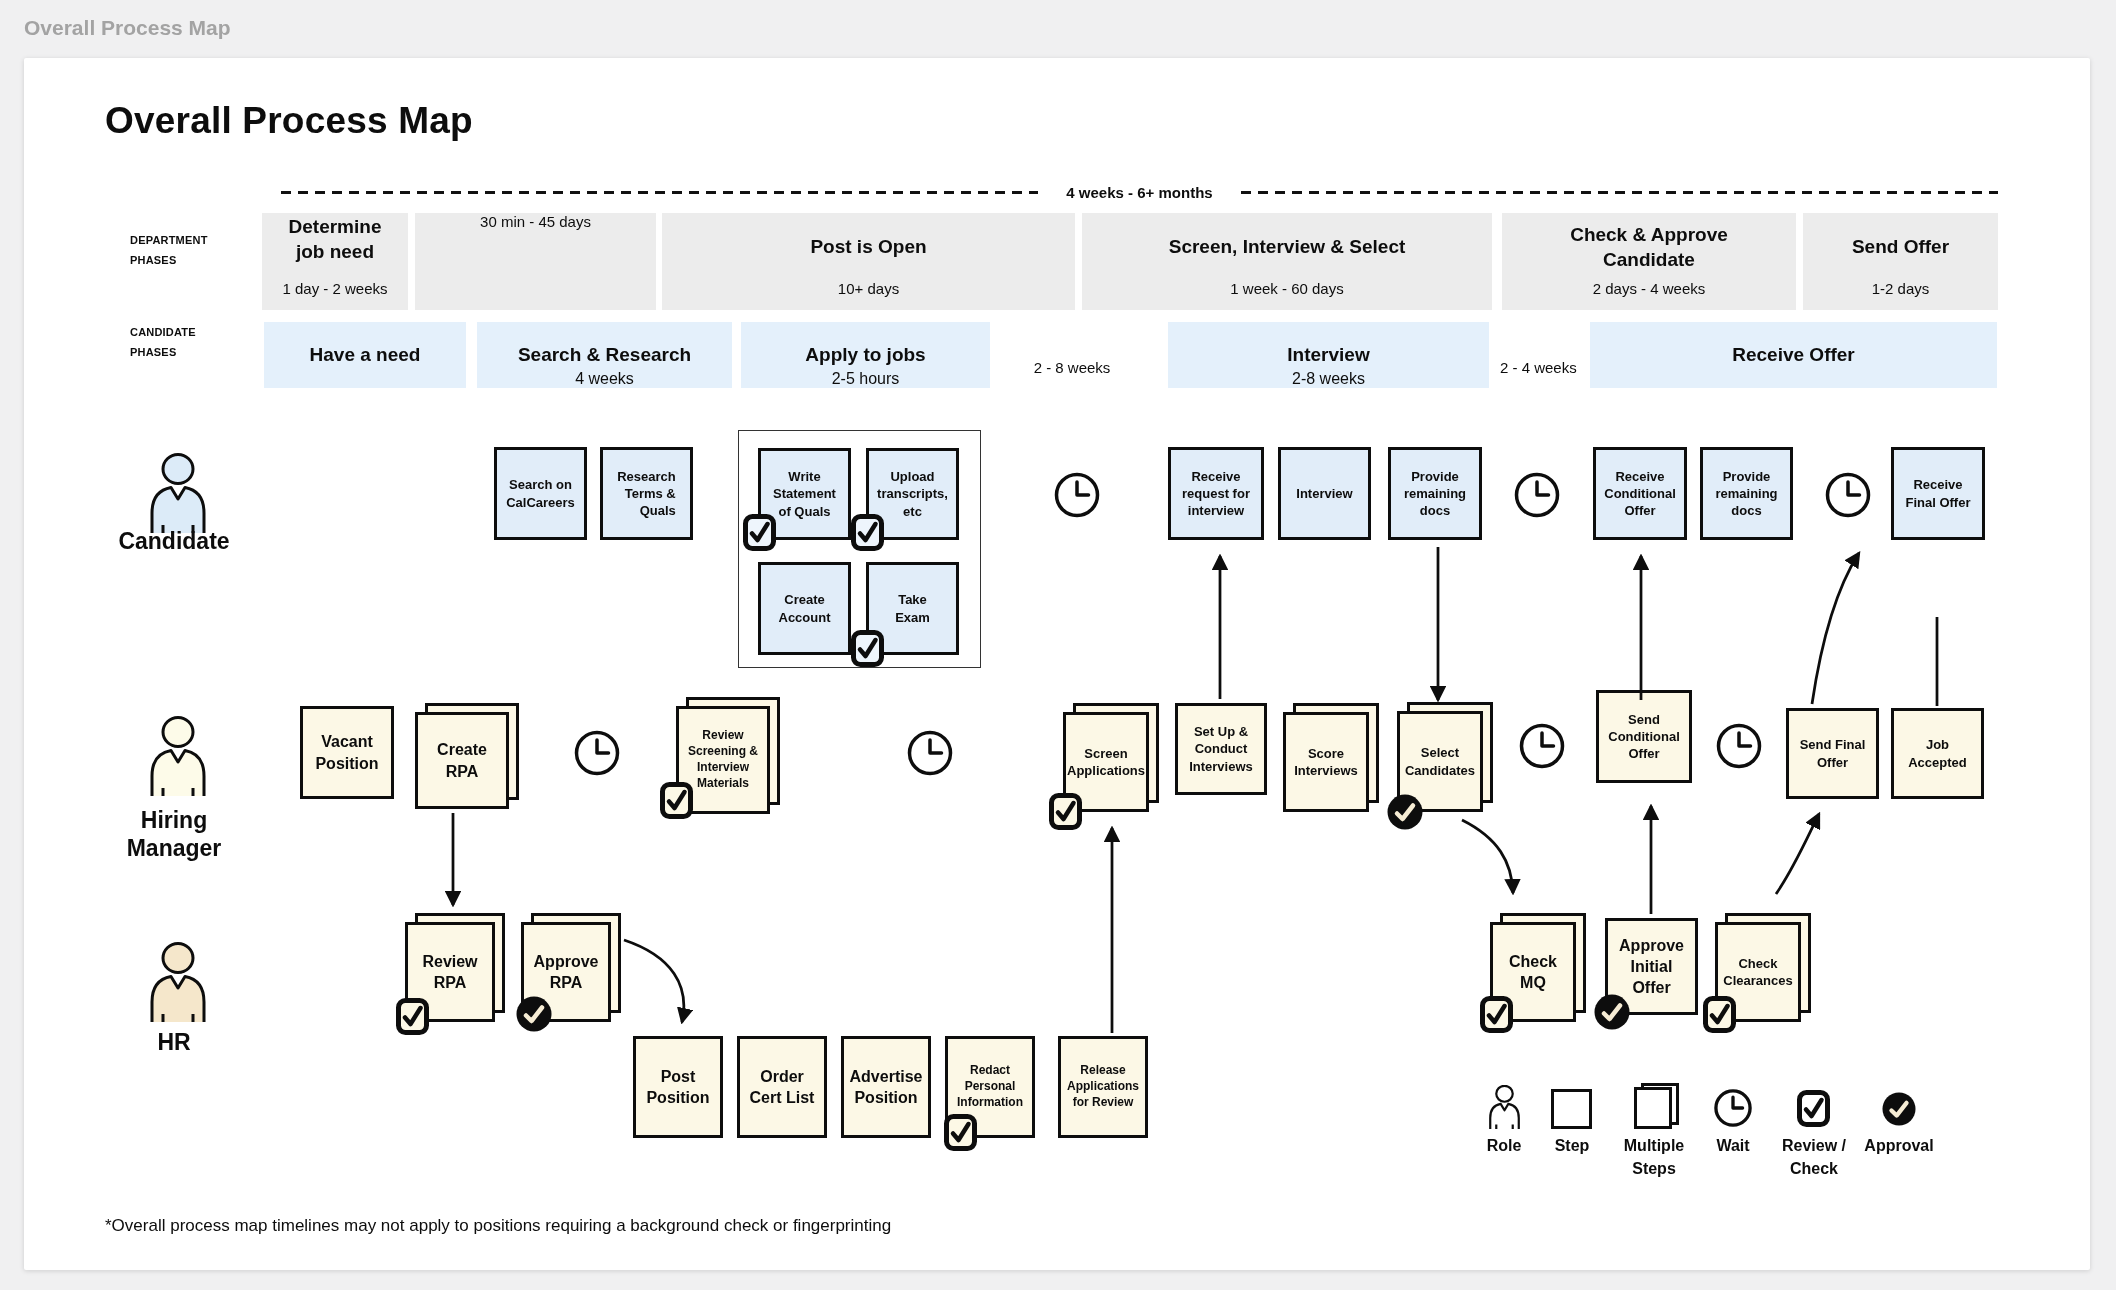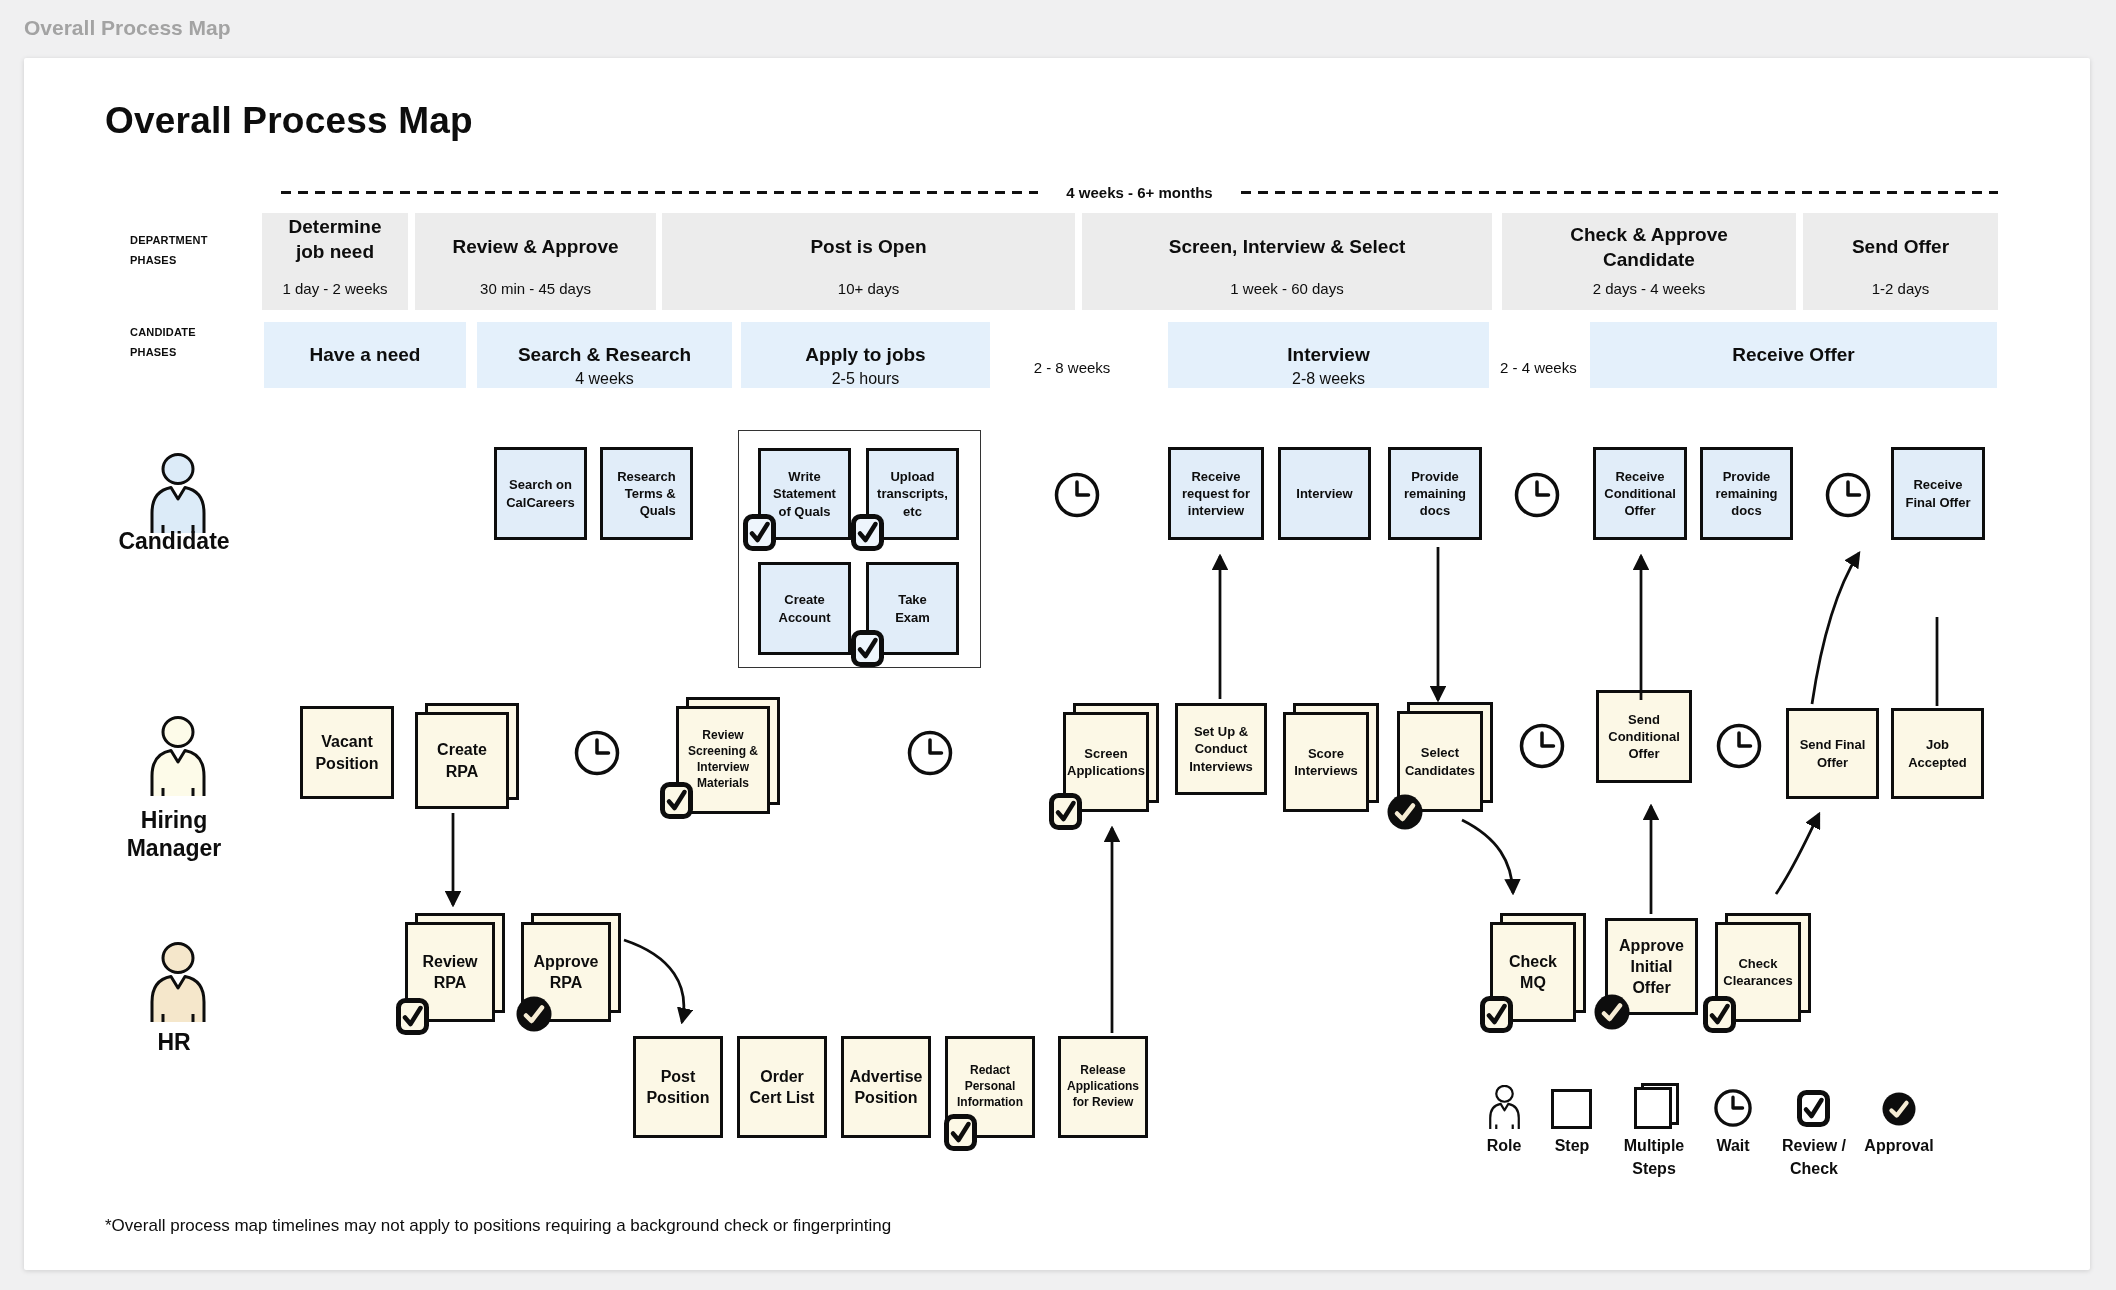--- a/index.html
+++ b/index.html
@@ -77,21 +77,20 @@
 PHASES</div>
 <div class="section-label pre" style="top:322px;">CANDIDATE
 PHASES</div>
 
 <div class="phase dept" style="left:262px;width:146px;gap:15px;">
   <div class="ttl pre">Determine
 job need</div>
   <div class="dur">1 day - 2 weeks</div>
 </div>
 <div class="phase dept" style="left:415px;width:241px;">
-  <div class="ttl pre">Review &amp; Approve</div>
   <div class="dur">30 min - 45 days</div>
 </div>
 <div class="phase dept" style="left:662px;width:413px;">
   <div class="ttl pre">Post is Open</div>
   <div class="dur">10+ days</div>
 </div>
 <div class="phase dept" style="left:1082px;width:410px;">
   <div class="ttl pre">Screen, Interview &amp; Select</div>
   <div class="dur">1 week - 60 days</div>
 </div>

